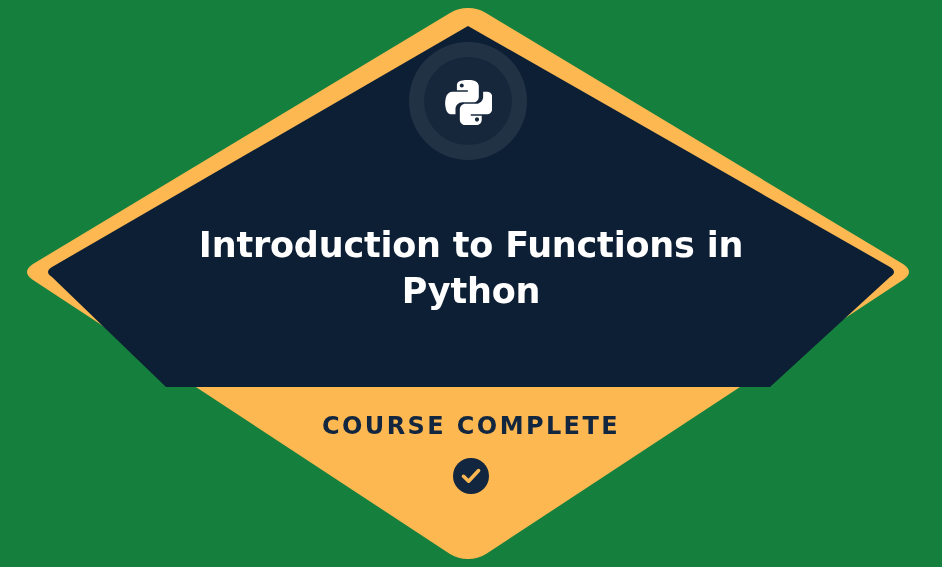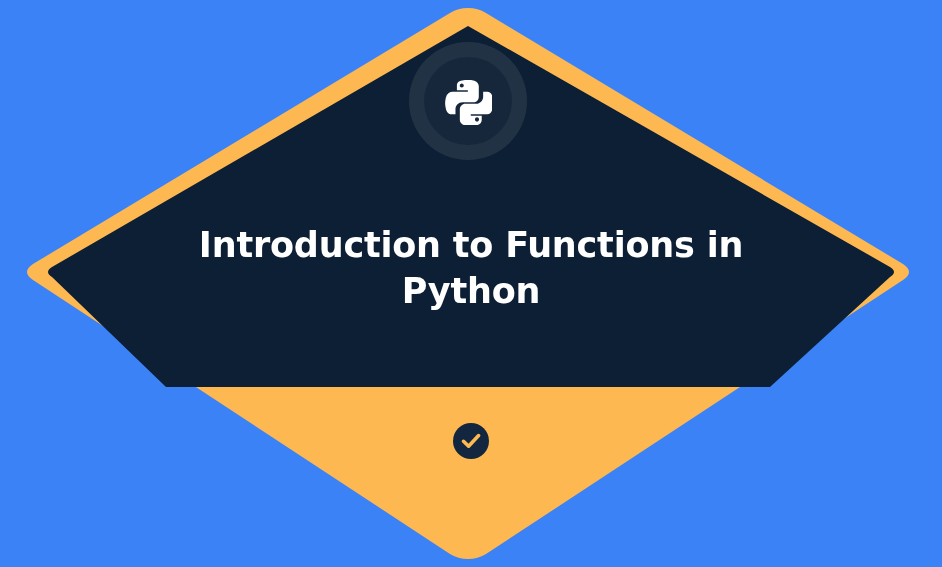--- a/index.html
+++ b/index.html
@@ -11,21 +11,21 @@
     width: 942px;
     height: 567px;
     overflow: hidden;
     font-family: "Liberation Sans", sans-serif;
   }
 
   .badge-stage {
     position: relative;
     width: 942px;
     height: 567px;
-    background: #3b82f6;
+    background: #15803d;
   }
 
   
   .badge-hex {
     position: absolute;
     left: 0;
     top: 0;
     width: 942px;
     height: 567px;
   }
@@ -165,20 +165,21 @@
       <svg viewBox="0 0 64 64" xmlns="http://www.w3.org/2000/svg">
         <path fill="#ffffff" d="M31.6 4c-2.6 0-5 .2-7.1.6-6.2 1.1-7.3 3.4-7.3 7.6v5.6h14.6v1.9H11.7c-4.3 0-8 2.6-9.2 7.5-1.3 5.7-1.4 9.2 0 15.1 1 4.4 3.5 7.5 7.8 7.5h5V43c0-4.9 4.2-9.2 9.2-9.2h14.6c4.1 0 7.3-3.4 7.3-7.5V12.2c0-4-3.4-7-7.3-7.7-2.5-.4-5-.6-7.5-.5zm-7.9 4.5c1.5 0 2.7 1.3 2.7 2.8s-1.2 2.7-2.7 2.7c-1.5 0-2.7-1.2-2.7-2.7s1.2-2.8 2.7-2.8z"></path>
         <path fill="#ffffff" d="M52.2 19.7v6.5c0 5.1-4.3 9.4-9.2 9.4H28.4c-4 0-7.3 3.4-7.3 7.5v14.1c0 4 3.5 6.4 7.3 7.5 4.6 1.4 9 1.6 14.6 0 3.7-1.1 7.3-3.2 7.3-7.5v-5.6H35.7v-1.9h21.9c4.3 0 5.9-3 7.3-7.5 1.5-4.6 1.5-9 0-15-1-4.3-3-7.5-7.3-7.5h-5.4zM44 53.8c1.5 0 2.7 1.2 2.7 2.7s-1.2 2.8-2.7 2.8c-1.5 0-2.7-1.3-2.7-2.8s1.2-2.7 2.7-2.7z"></path>
       </svg>
     </div>
   </div>
 
   <div class="course-title">Introduction to Functions in Python</div>
 
   <div class="status-block">
+    <div class="status-line">COURSE COMPLETE</div>
     <div class="check-badge">
       <svg viewBox="0 0 36 36" xmlns="http://www.w3.org/2000/svg">
         <circle cx="18" cy="18" r="18" fill="#12263F"></circle>
         <path d="M10.5 18.3 L15.6 23.2 L25.6 12.6" fill="none" stroke="#FDB851" stroke-width="3.6" stroke-linecap="round" stroke-linejoin="round"></path>
       </svg>
     </div>
   </div>
 
 </div>
 

